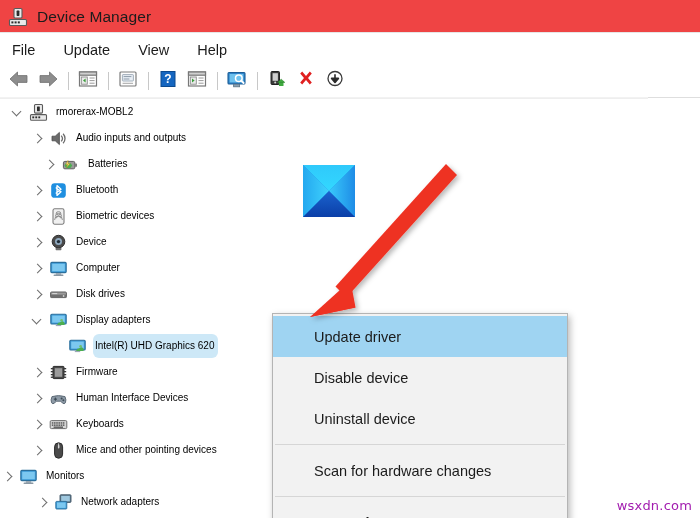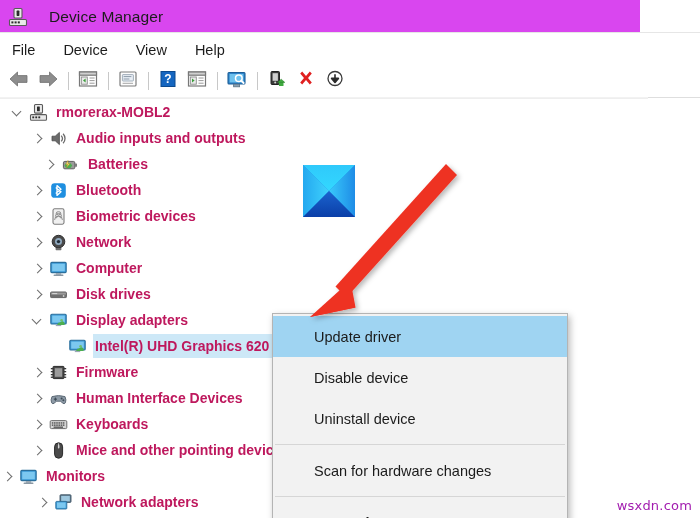--- a/index.html
+++ b/index.html
@@ -13,27 +13,26 @@
     position: relative;
     overflow: hidden;
     font-family: "Liberation Sans", sans-serif;
     color: #1a1a1a;
   }
 
   
   #titlebar {
     position: absolute;
     left: 0; top: 0;
-    width: 640px; height: 33px;
-    background: #d946ef;
+    width: 700px; height: 33px;
+    background: #ef4444;
     display: flex;
     align-items: center;
     padding-left: 8px;
     box-sizing: border-box;
-    gap: 12px;
   }
   #titlebar .app-icon {
     width: 20px; height: 20px;
     position: relative;
     flex: 0 0 auto;
     margin-right: 9px;
   }
   #titlebar .title-text {
     font-size: 15.5px;
     color: #1c1c1c;
@@ -121,29 +120,29 @@
     position: relative;
     margin-right: 2px;
   }
   .tree-row .dev-icon {
     width: 19px; height: 19px;
     flex: 0 0 auto;
     margin-right: 8px;
     position: relative;
   }
   .tree-row .row-label {
-    font-size: 14px;
-    color: #be185d;
+    font-size: 10px;
+    color: #000000;
     line-height: 18px;
-    font-weight: bold;
   }
   .tree-row.selected .row-label {
     background: #cde8f7;
     padding: 3px 4px 3px 2px;
     margin-left: -2px;
+    border-radius: 6px;
   }
 
   
   .chev {
     position: absolute;
     width: 6px; height: 6px;
     border-right: 1.6px solid #6d6d6d;
     border-bottom: 1.6px solid #6d6d6d;
     left: 4px; top: 5px;
   }
@@ -237,21 +236,21 @@
       <rect x="6.6" y="14.4" width="2" height="2" fill="#2b2b2b"></rect>
       <rect x="9.8" y="14.4" width="2" height="2" fill="#2b2b2b"></rect>
     </svg>
   </div>
   <div class="title-text">Device Manager</div>
 </div>
 <div class="titlebar-underline"></div>
 
 <div id="menubar">
   <div class="menu-item">File</div>
-  <div class="menu-item">Device</div>
+  <div class="menu-item">Update</div>
   <div class="menu-item">View</div>
   <div class="menu-item">Help</div>
 </div>
 
 <div id="toolbar">
 
   <div class="tb-btn">
     <span>
       <svg width="22" height="18" viewBox="0 0 22 18">
         <path d="M9.5 2 L2 9 L9.5 16 L9.5 12.4 L19 12.4 L19 5.6 L9.5 5.6 Z" fill="#8d8d8d" stroke="#6f6f6f" stroke-width="0.8" stroke-linejoin="round"></path>
@@ -453,21 +452,21 @@
         <i class="chev right"></i>
       </span>
     <span class="dev-icon">
       <svg class="ic" viewBox="0 0 19 19">
         <circle cx="9.5" cy="8.6" r="6.3" fill="#4a4a4a" stroke="#2e2e2e" stroke-width="1"></circle>
         <circle cx="9.5" cy="8.6" r="3.5" fill="#8fa8bd"></circle>
         <circle cx="9.5" cy="8.6" r="1.7" fill="#1e2b36"></circle>
         <rect x="6.6" y="15" width="5.8" height="2.2" rx=".6" fill="#6e6e6e"></rect>
       </svg>
     </span>
-    <span class="row-label">Network</span>
+    <span class="row-label">Device</span>
   </div>
 
   <div class="tree-row" style="padding-left:30px;">
     <span class="twisty">
         <i class="chev right"></i>
       </span>
     <span class="dev-icon">
       <svg class="ic" viewBox="0 0 19 19">
         <rect x="1.8" y="3.4" width="15.4" height="10.2" rx="1" fill="#3d9ad6" stroke="#2b6f9c" stroke-width="1.1"></rect>
         <rect x="3.2" y="4.8" width="12.6" height="7.4" fill="#7cc8f0"></rect>

